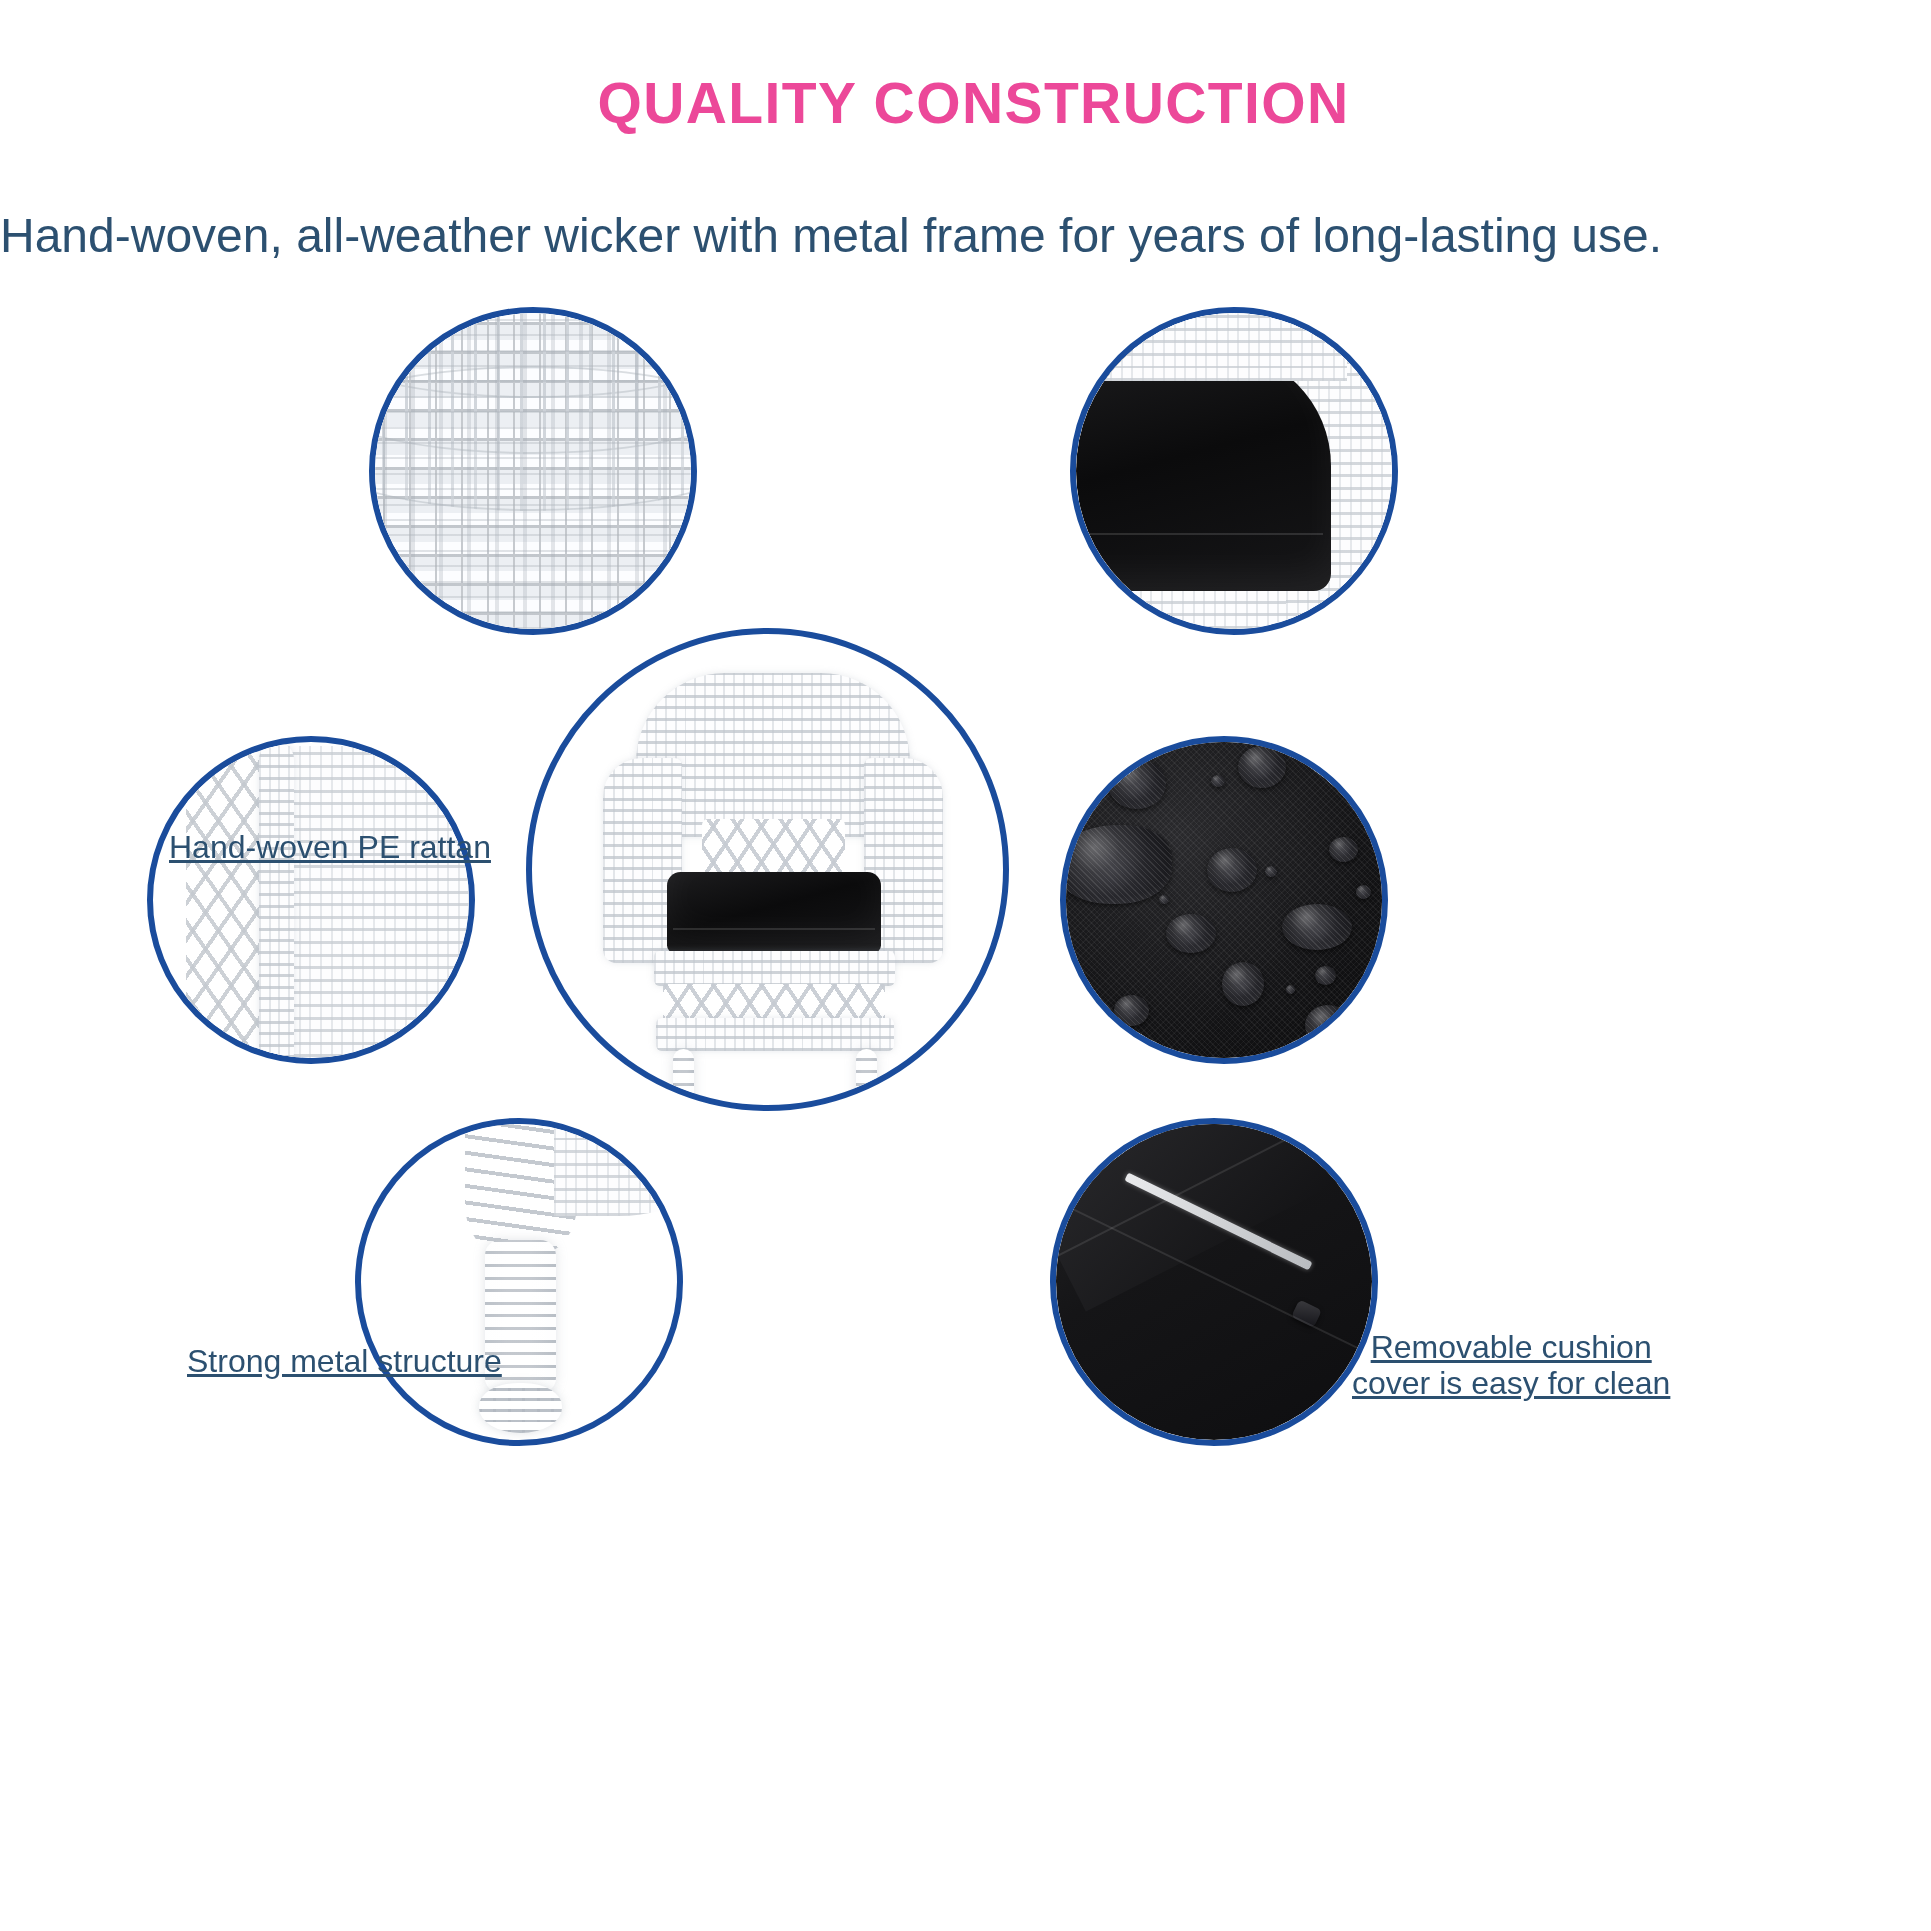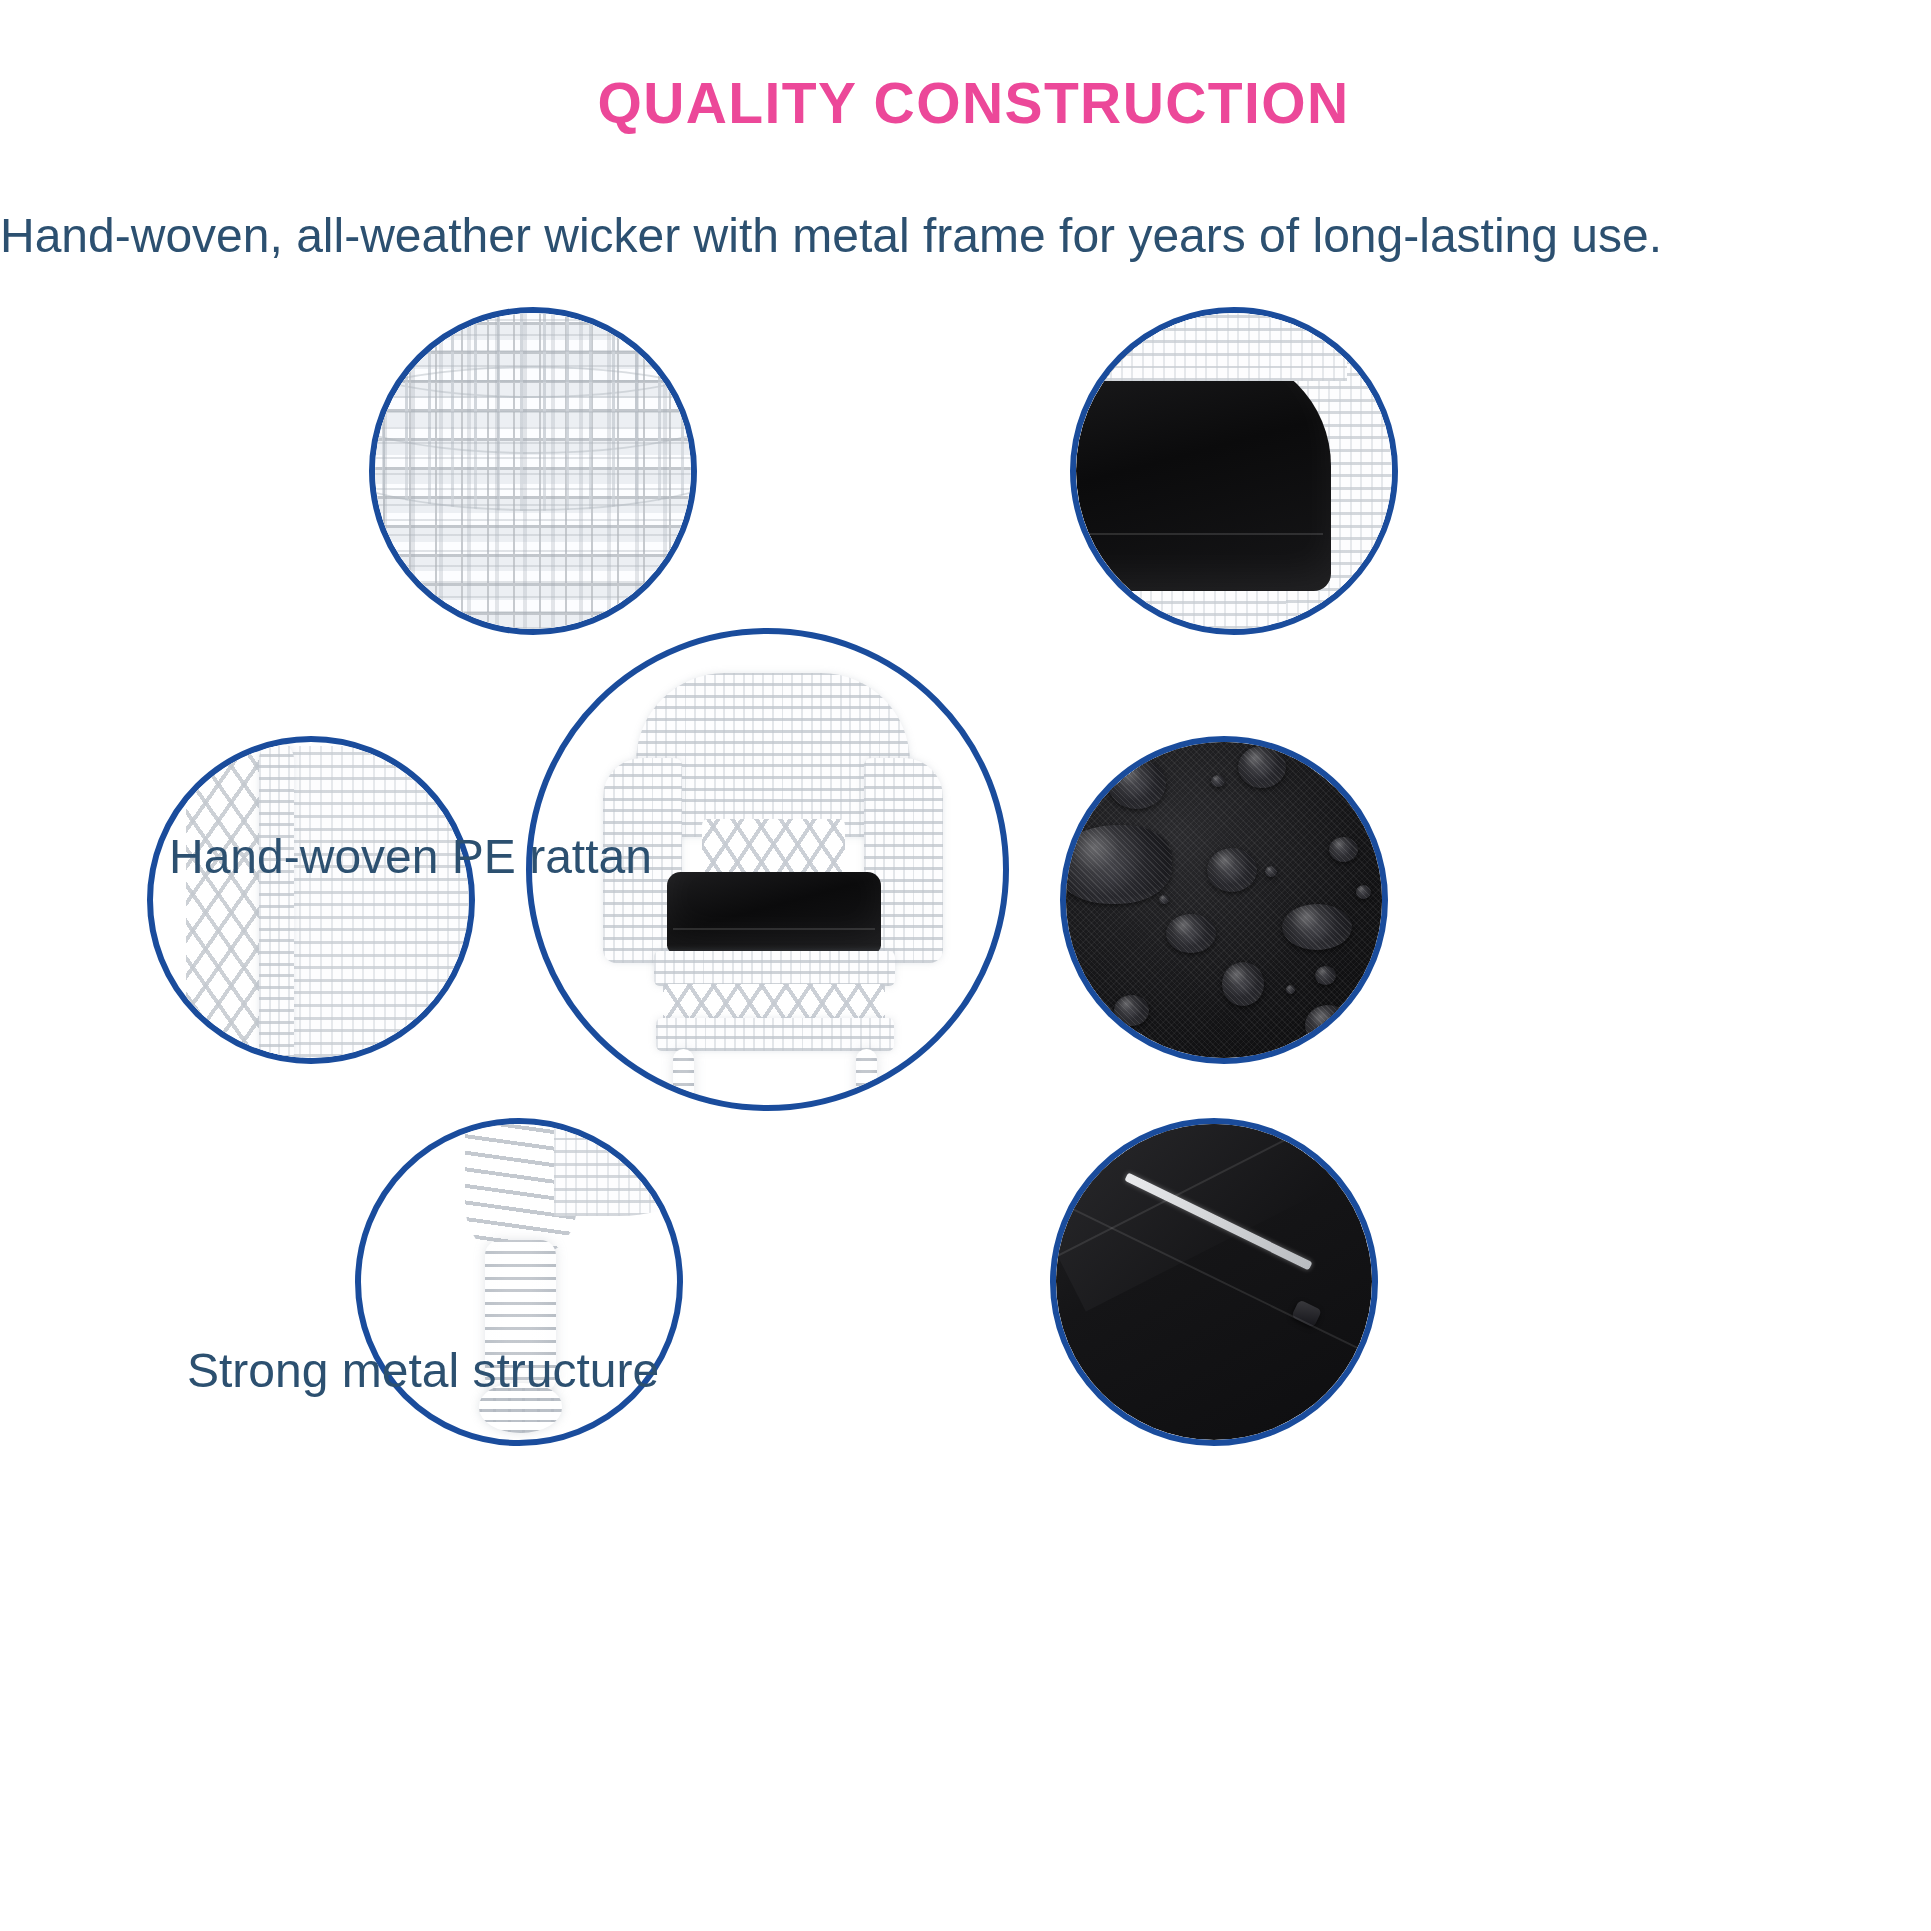--- a/index.html
+++ b/index.html
@@ -182,23 +182,24 @@
     background-color:#ffffff;
     background-image:
       repeating-linear-gradient(56deg, rgba(198,203,210,.9) 0 3.9px, rgba(255,255,255,0) 3.9px 20px),
       repeating-linear-gradient(-56deg, rgba(198,203,210,.9) 0 3.9px, rgba(255,255,255,0) 3.9px 20px);
   }
 
   
   .caption{
     position:absolute;
     color:#2C5070;
-    font-size:48px;
+    font-size:32px;
     line-height:1.12;
     white-space:pre-line;
+    text-decoration:underline;
   }
   .cap-rattan{top:830px;left:169px;}
   .cap-uv{top:807px;left:1405px;text-align:center;}
   .cap-metal{top:1344px;left:187px;}
   .cap-cover{top:1330px;left:1352px;text-align:center;}
 </style>
 </head>
 <body>
 
 <div class="stage">
@@ -302,15 +303,17 @@
       <div class="zip-pull" style="left:238px;top:180px;width:25px;height:19.3px;transform:rotate(26deg);"></div>
       <div class="fold" style="left:-9.7px;top:151px;width:328px;height:1.9px;transform:rotate(26deg);"></div>
     </div>
   </div>
 
   <div class="caption cap-rattan">Hand-woven PE rattan</div>
 
 
   <div class="caption cap-metal">Strong metal structure</div>
 
+  <div class="caption cap-cover">Removable cushion
+cover is easy for clean</div>
 
 </div>
 
 
 </body></html>

